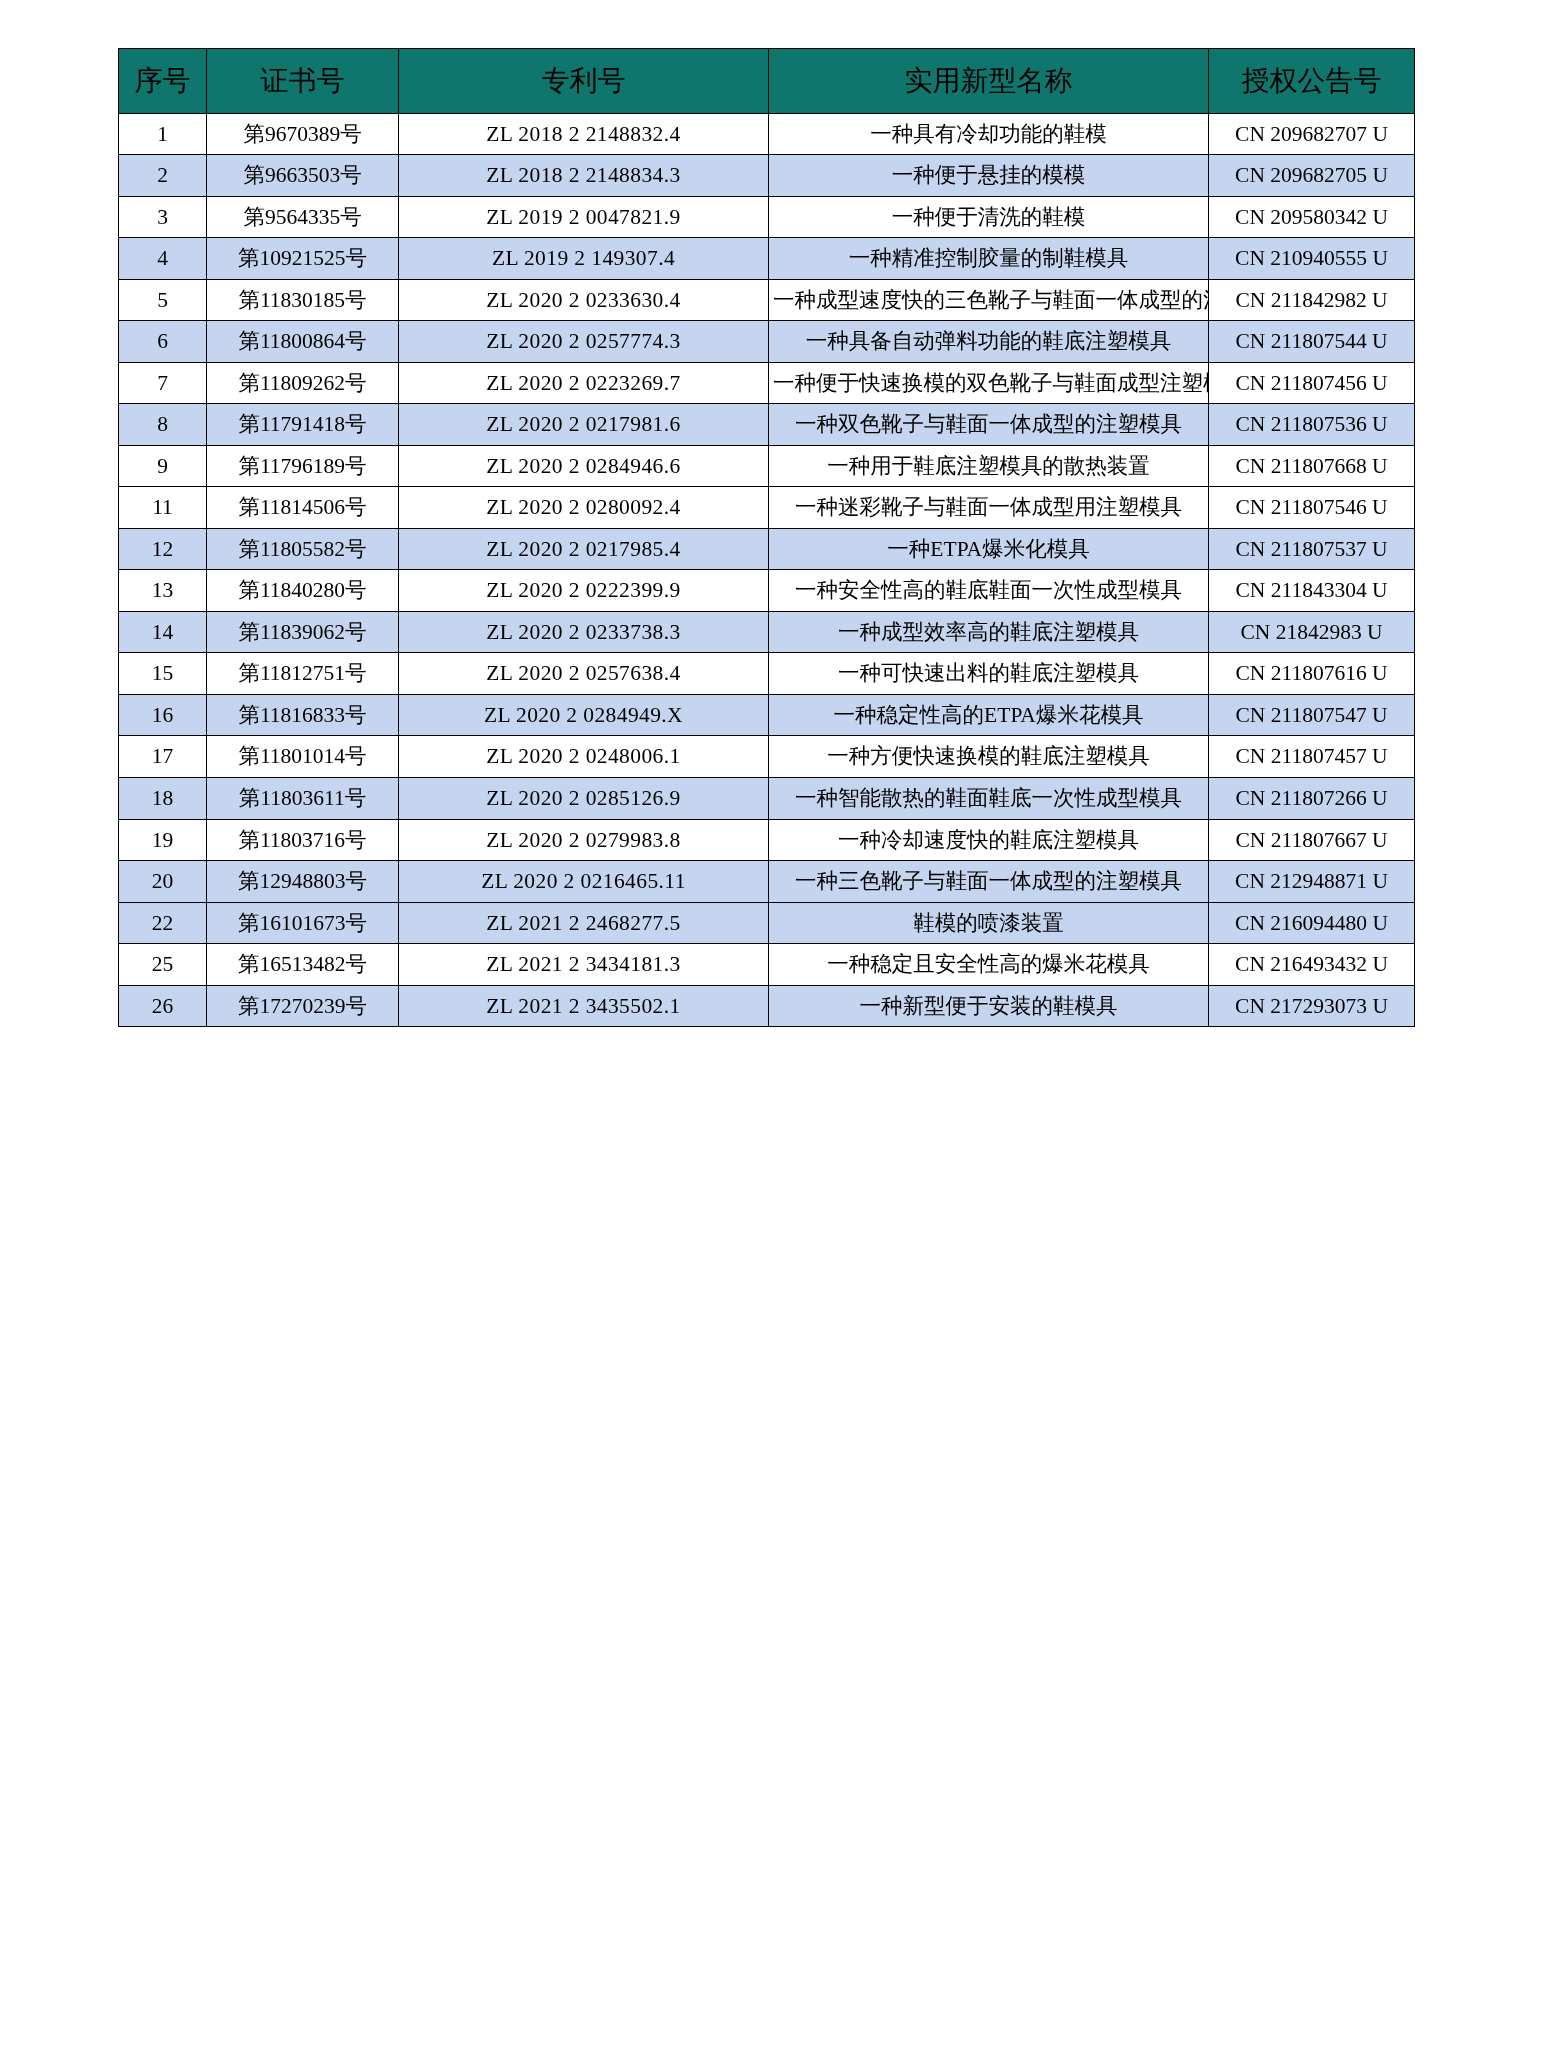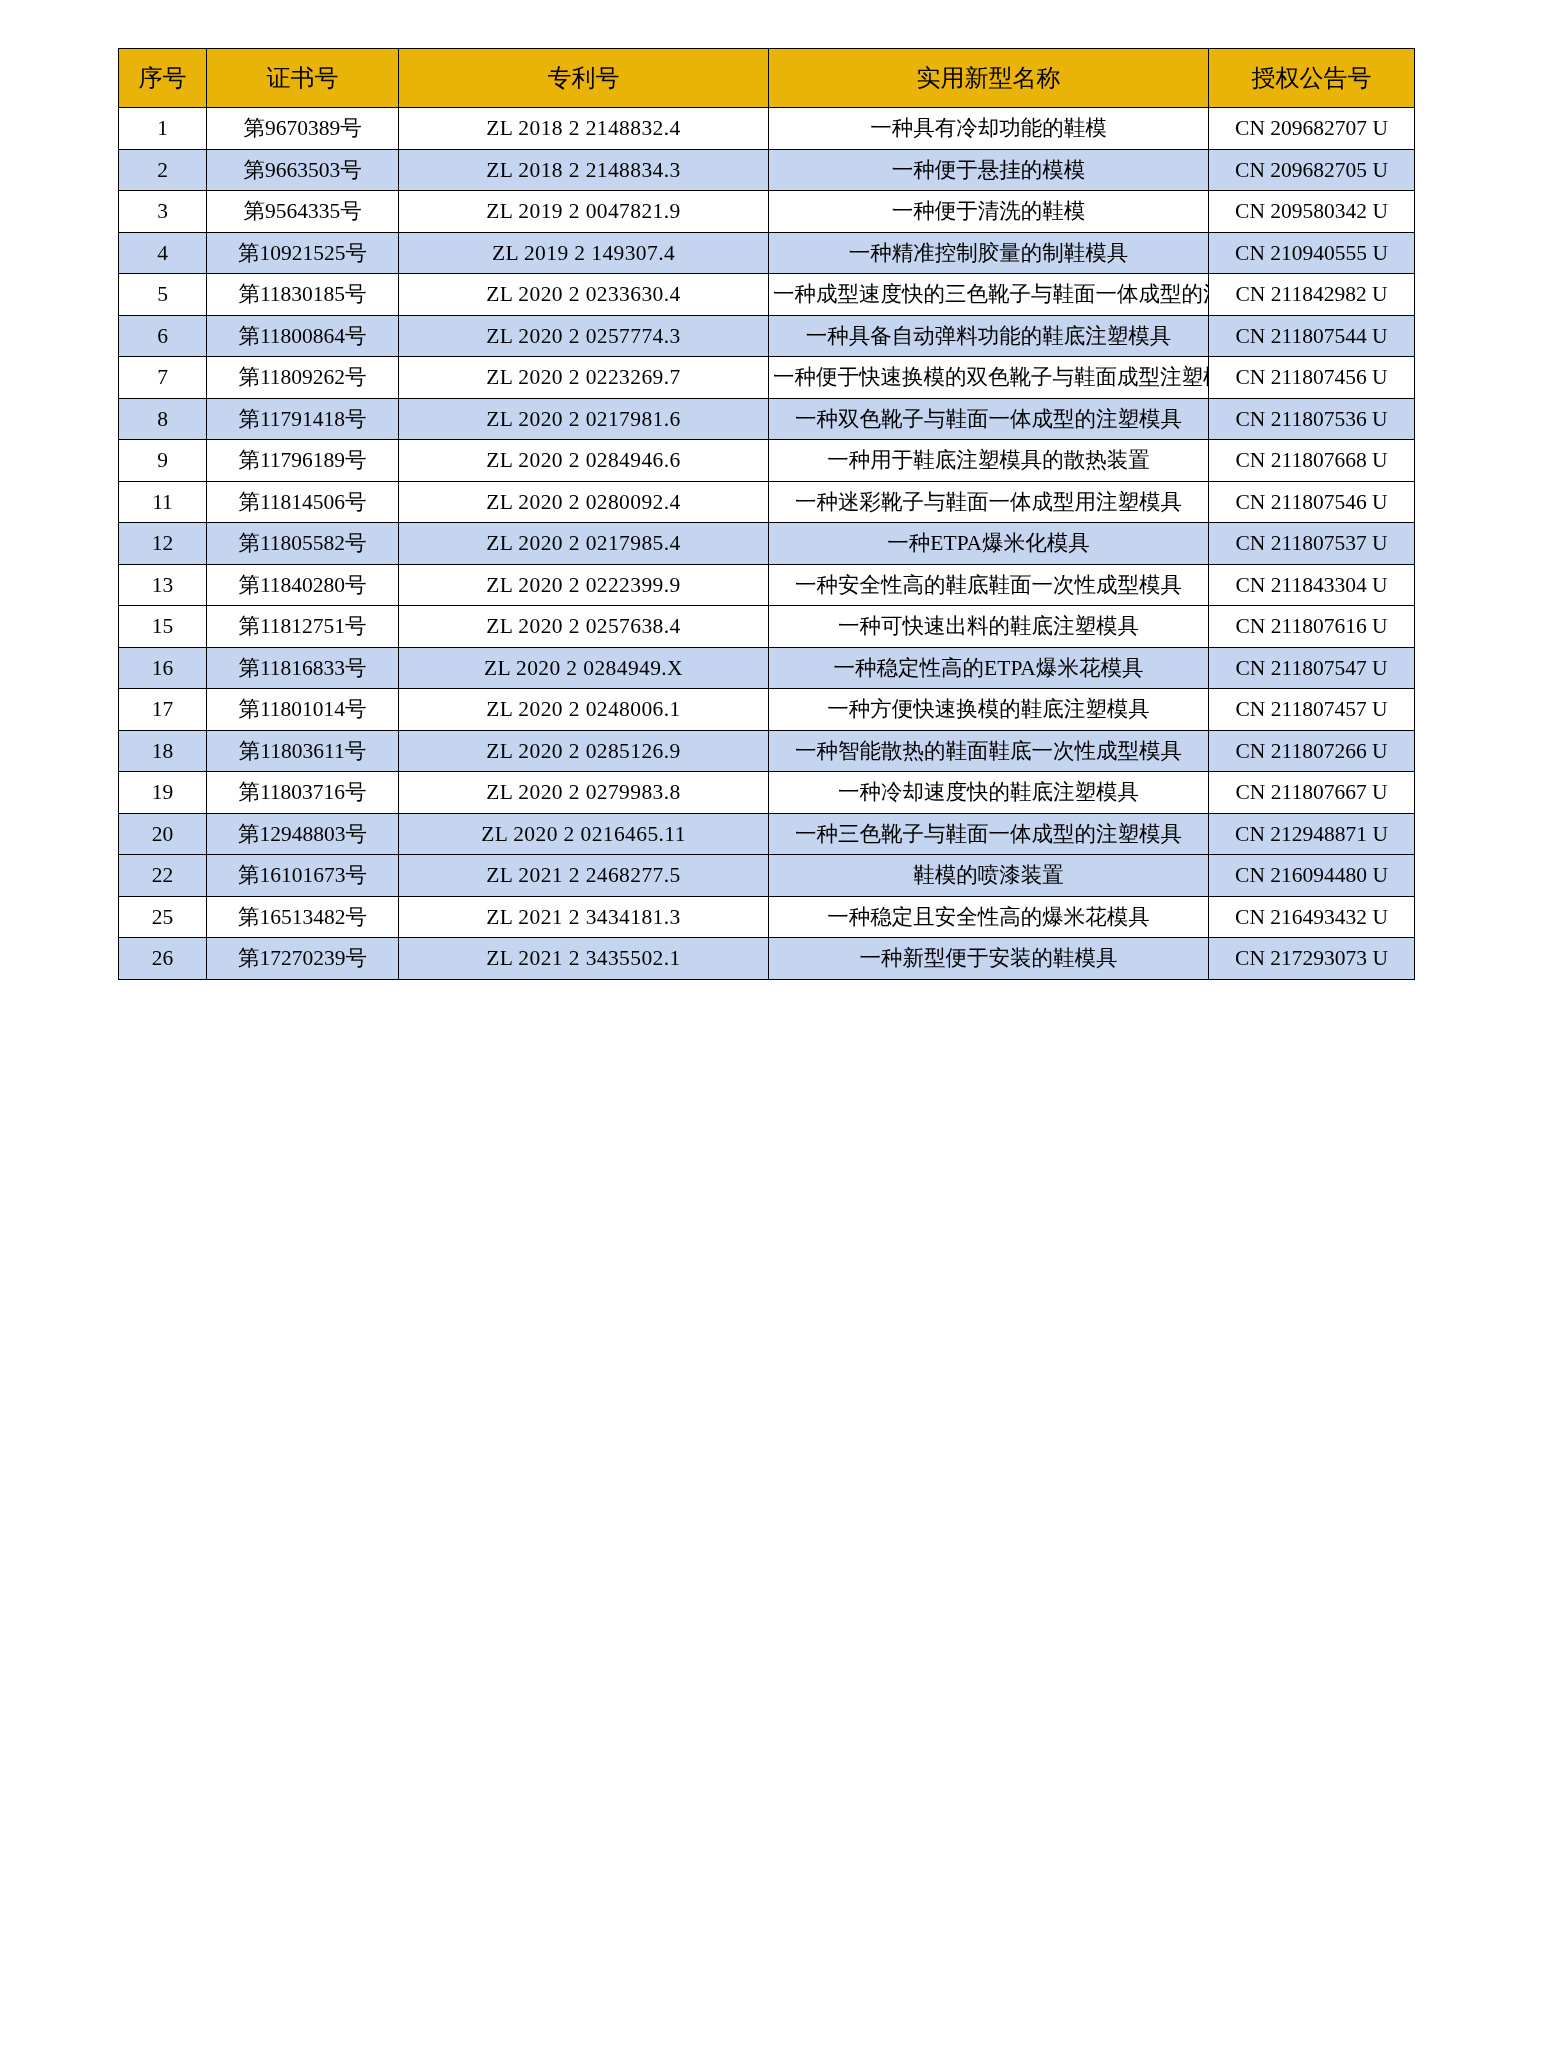--- a/index.html
+++ b/index.html
@@ -30,22 +30,22 @@
     text-align: center;
     vertical-align: middle;
     font-size: 21.5px;
     line-height: 1.42;
     padding: 5px 4px;
     font-weight: normal;
     overflow: hidden;
     white-space: nowrap;
   }
   table.patent-table tr.header-row td {
-    font-size: 24px;
-    background: #eab308;
+    font-size: 28px;
+    background: #0f766e;
     padding: 12px 4px;
   }
   .col-seq   { width: 88px; }
   .col-cert  { width: 192px; }
   .col-pat   { width: 370px; }
   .col-name  { width: 440px; }
   .col-pub   { width: 206px; }
 
   tr.shaded td {
     background: #c5d5ef;
@@ -160,20 +160,27 @@
           <td>一种ETPA爆米化模具</td>
           <td>CN 211807537 U</td>
         </tr>
         <tr class="plain">
           <td>13</td>
           <td>第11840280号</td>
           <td class="mono-num">ZL 2020 2 0222399.9</td>
           <td class="cell-multiline">一种安全性高的鞋底鞋面一次性成型模具</td>
           <td>CN 211843304 U</td>
         </tr>
+        <tr class="shaded">
+          <td>14</td>
+          <td>第11839062号</td>
+          <td class="mono-num">ZL 2020 2 0233738.3</td>
+          <td>一种成型效率高的鞋底注塑模具</td>
+          <td>CN 21842983 U</td>
+        </tr>
         <tr class="plain">
           <td>15</td>
           <td>第11812751号</td>
           <td class="mono-num">ZL 2020 2 0257638.4</td>
           <td>一种可快速出料的鞋底注塑模具</td>
           <td>CN 211807616 U</td>
         </tr>
         <tr class="shaded">
           <td>16</td>
           <td>第11816833号</td>

